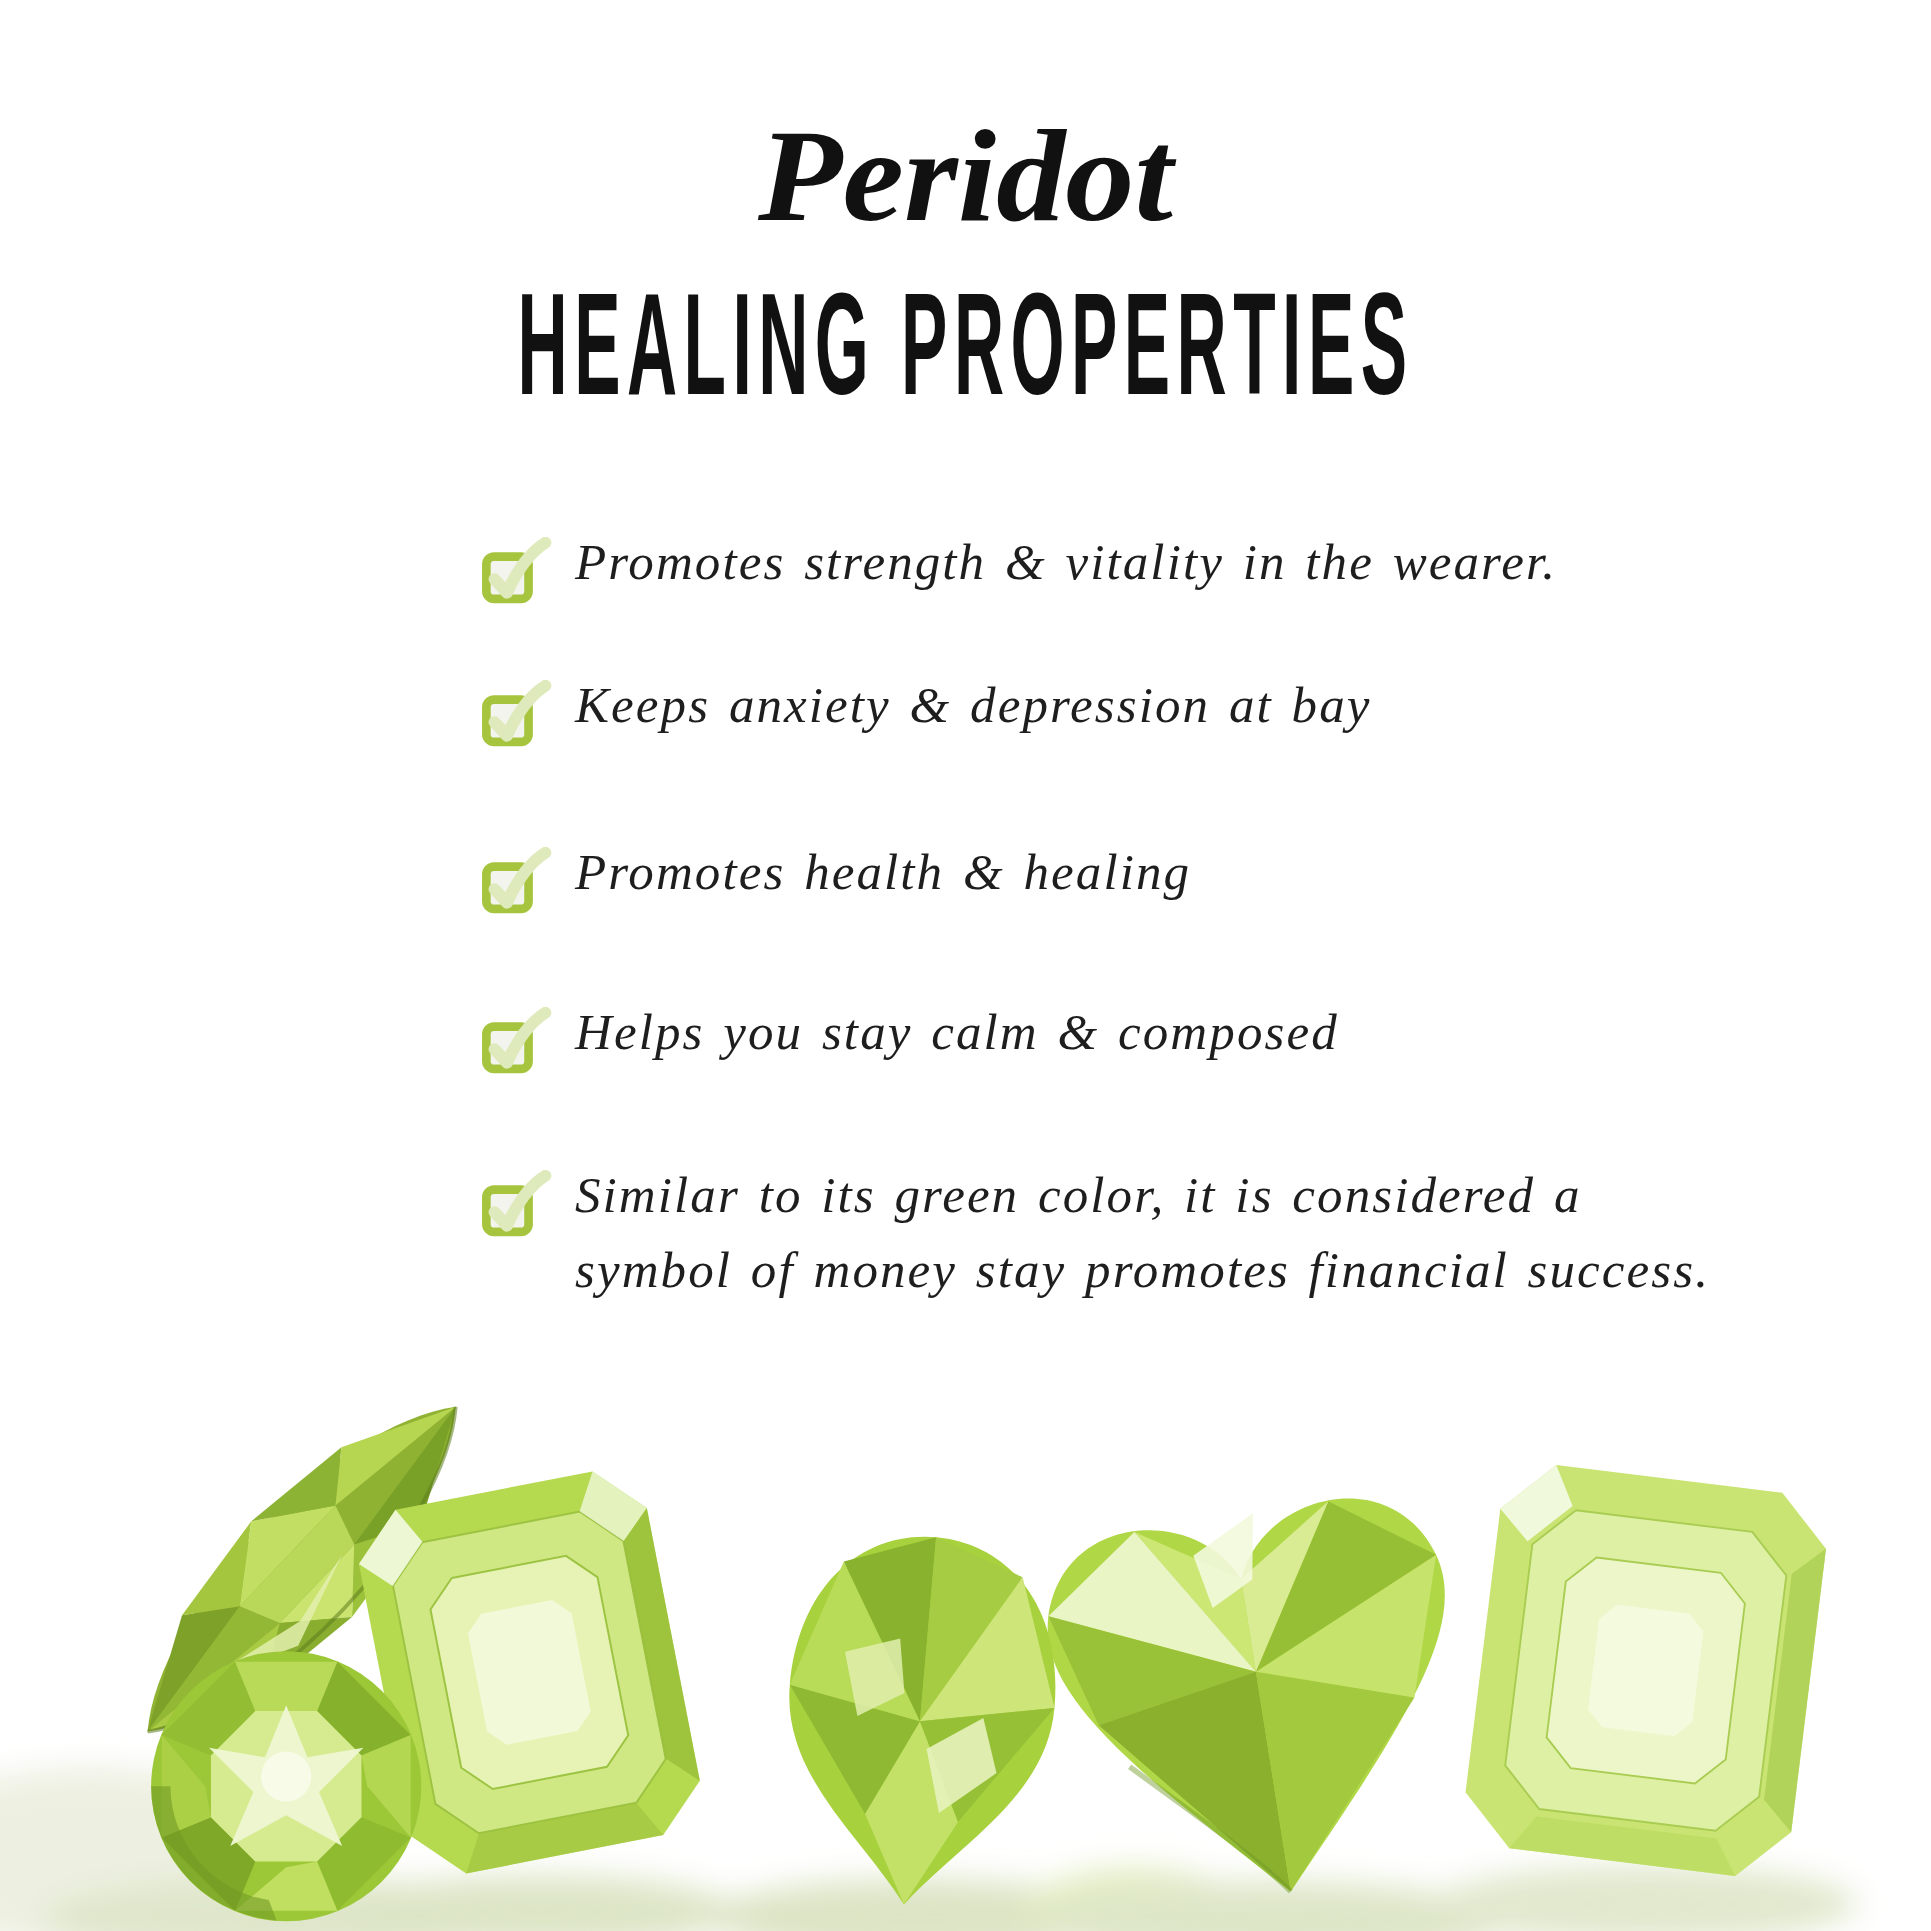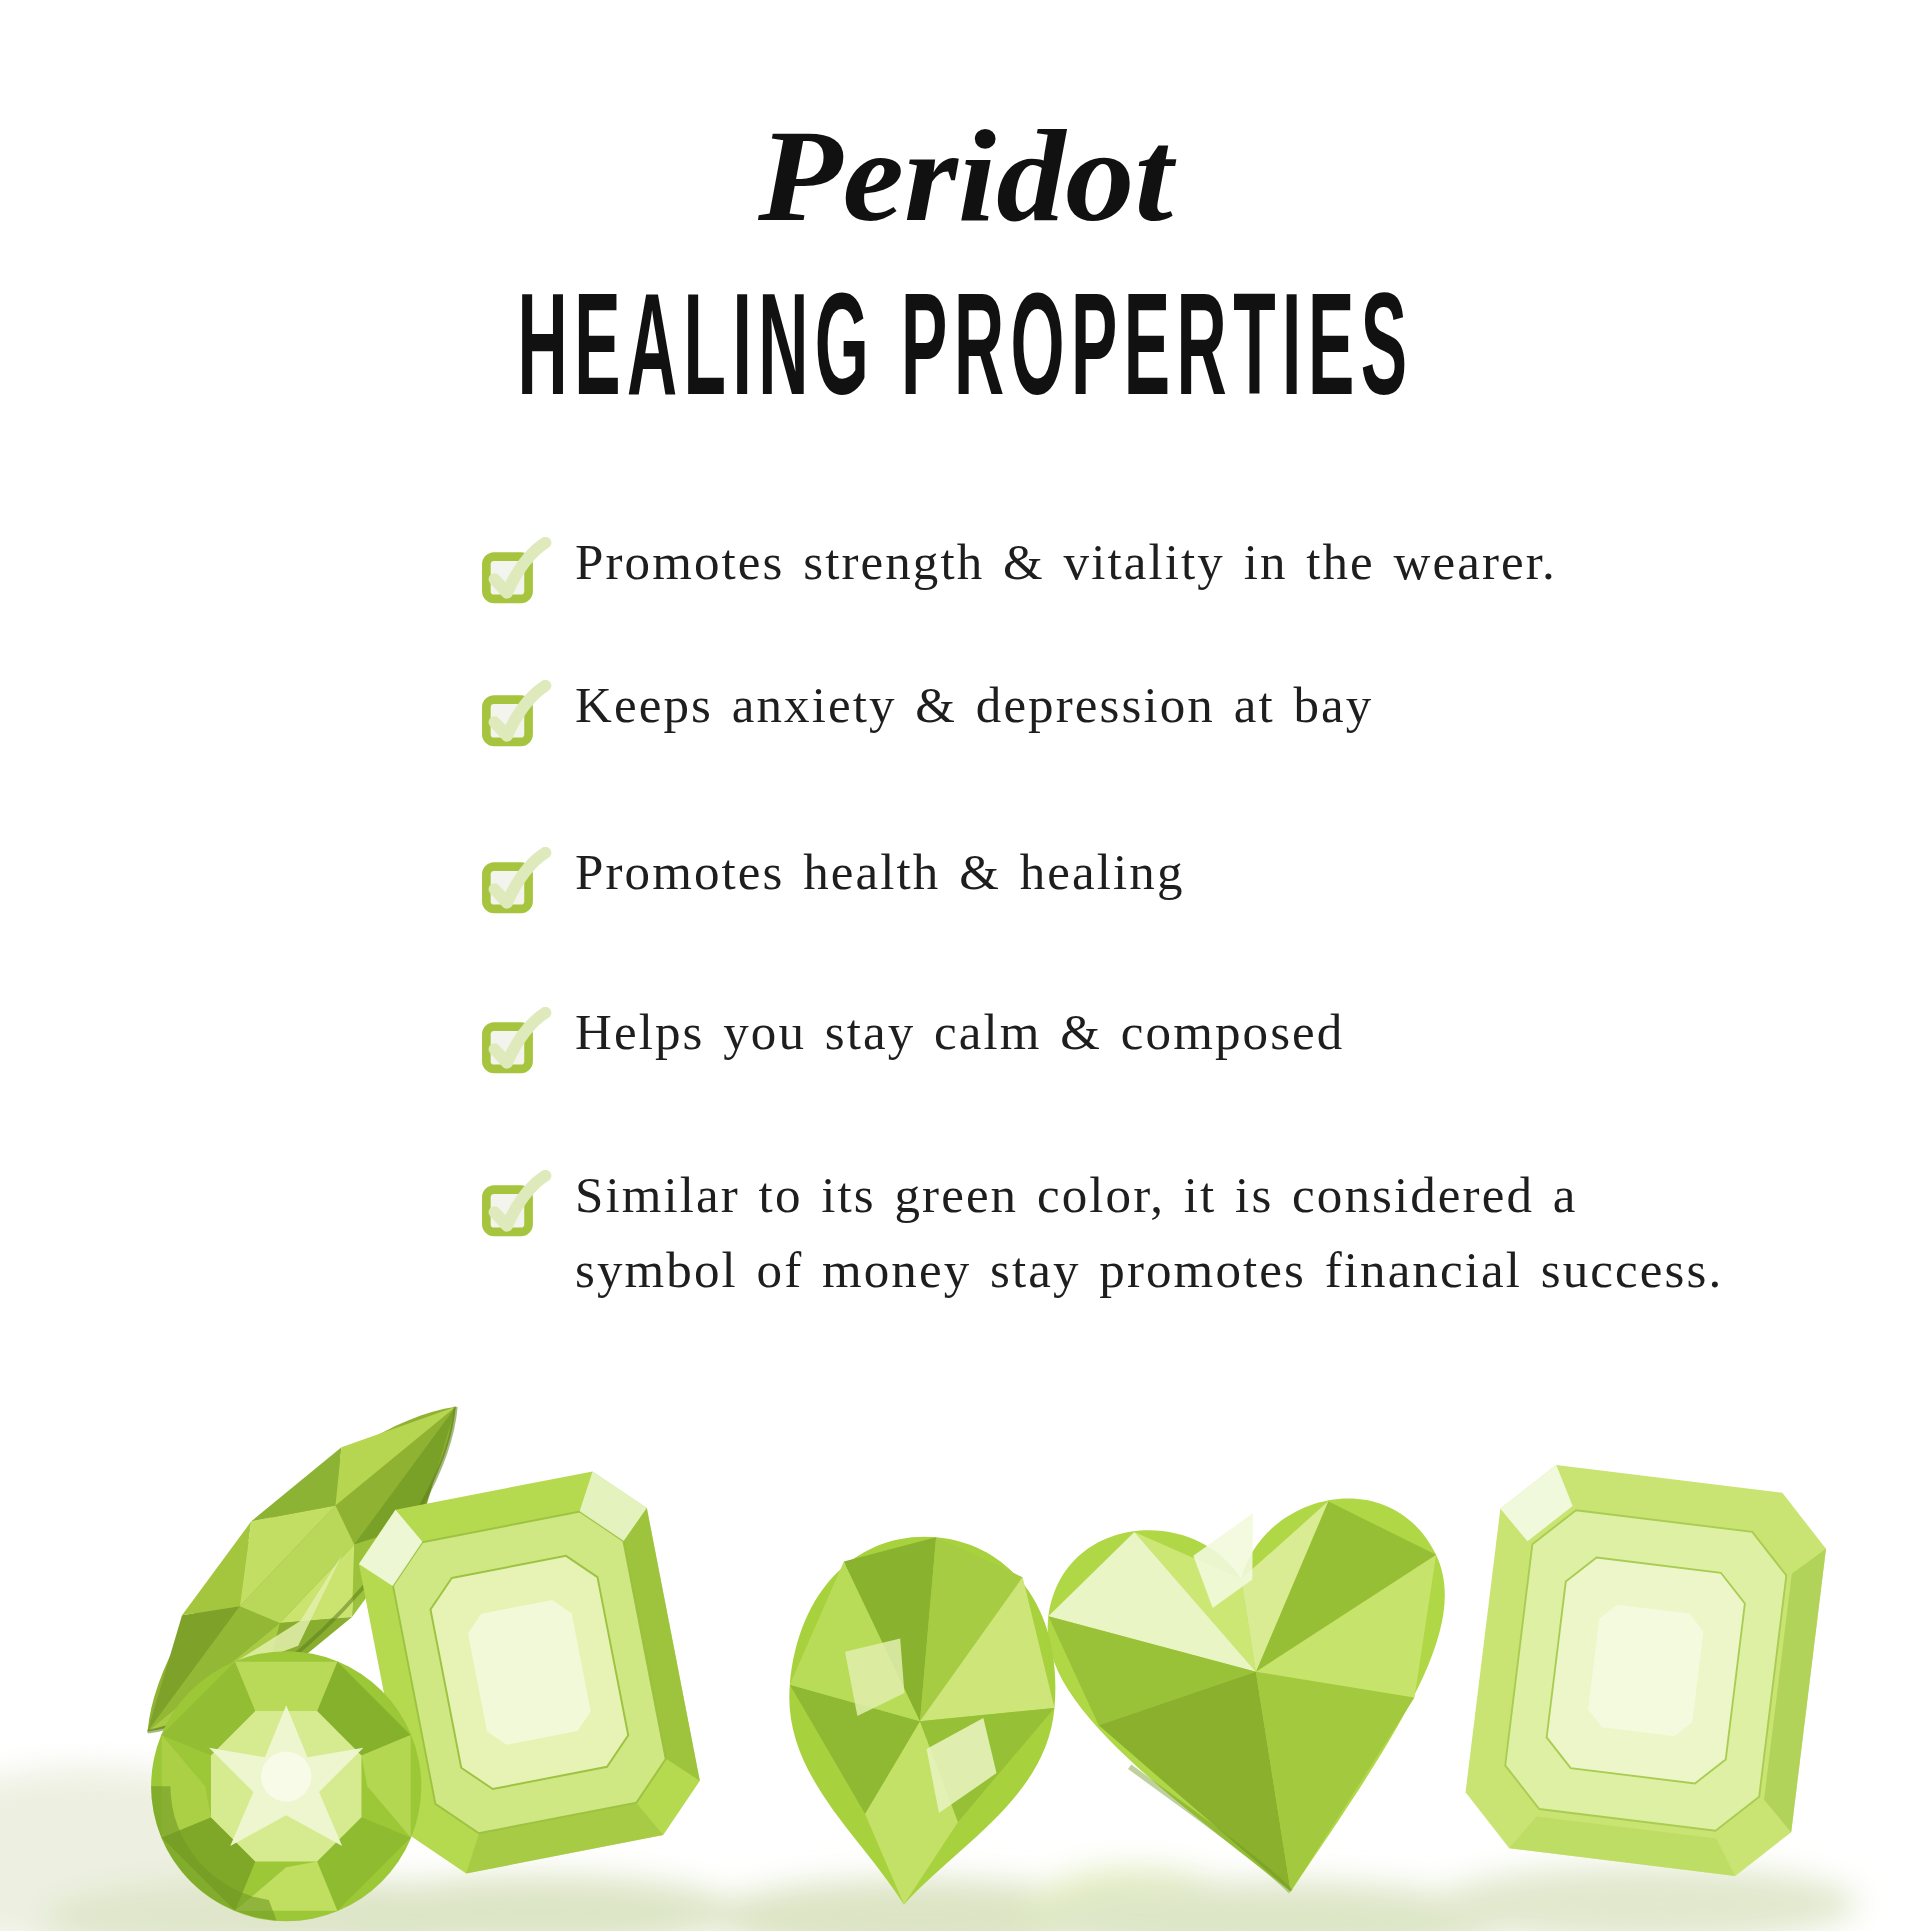--- a/index.html
+++ b/index.html
@@ -5,21 +5,21 @@
   html,body{margin:0;padding:0;background:#ffffff;}
   .page{
     position:relative;
     width:1907px;height:1931px;
     background:#ffffff;
     overflow:hidden;
     font-family:"Liberation Serif","DejaVu Serif",serif;
   }
   .title-svg{position:absolute;left:0;top:58px;}
   .subtitle-svg{position:absolute;left:0;top:251px;}
-  .checklist{position:absolute;left:0;top:0;width:1931px;height:1381px;}
+  .checklist{position:absolute;left:0;top:0;width:1931px;height:1381px;font-style:italic;}
   .item{position:absolute;left:482px;width:1303px;height:0;}
   .item:nth-of-type(1){top:552px;}
   .item:nth-of-type(2){top:695px;}
   .item:nth-of-type(3){top:862px;}
   .item:nth-of-type(4){top:1022px;}
   .item:nth-of-type(5){top:1185px;}
   .checkbox{position:absolute;left:0;top:-15.4px;width:73px;height:71px;}
   .item-text{
     position:absolute;left:93px;top:-27px;width:1226px;
     font-size:51px;line-height:75px;letter-spacing:2.1px;word-spacing:3.9px;

